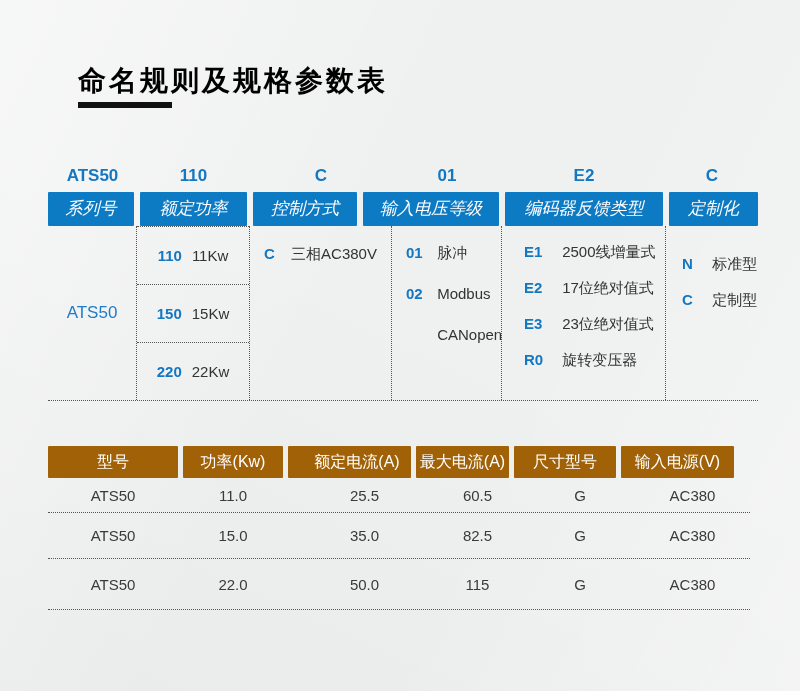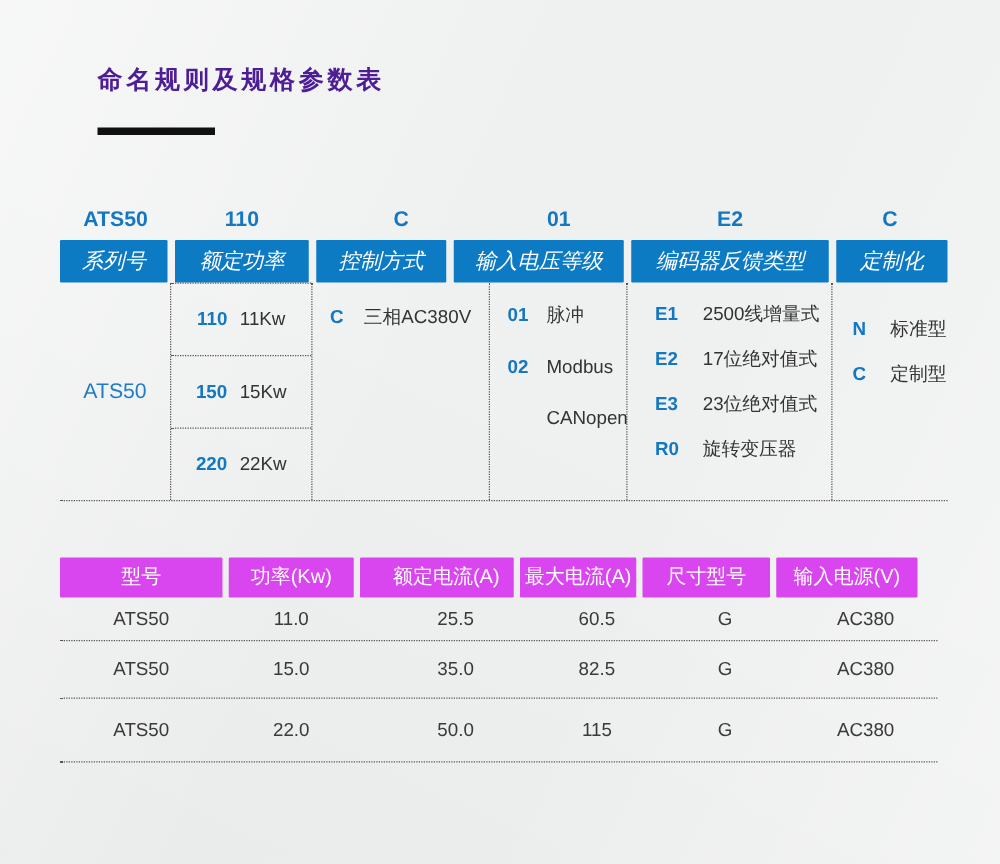--- a/index.html
+++ b/index.html
@@ -9,22 +9,22 @@
     background-color:#eff0f0;
     background-image:
       linear-gradient(115deg, rgba(255,255,255,.50) 0%, rgba(255,255,255,0) 42%),
       linear-gradient(295deg, rgba(255,255,255,.35) 0%, rgba(255,255,255,0) 38%),
       linear-gradient(25deg, rgba(0,0,0,.025) 0%, rgba(0,0,0,0) 55%);
   }
   .canvas{position:relative;width:800px;height:691px;}
 
   
   .page-title{
-    position:absolute;left:78px;top:50px;
-    font-size:20px;font-weight:600;color:#4c1d95;letter-spacing:3px;
+    position:absolute;left:78px;top:62px;
+    font-size:28px;font-weight:600;color:#000000;letter-spacing:3px;
   }
   .title-bar{
     position:absolute;left:78px;top:102px;width:94px;height:6px;background:#111;
   }
 
   
   .naming{position:absolute;left:48px;top:164px;width:710px;}
   .row{display:flex;}
   .col-w0{width:89px;}  .col-w1{width:113px;} .col-w2{width:142px;}
   .col-w3{width:110px;} .col-w4{width:164px;} .col-w5{width:92px;}
@@ -78,21 +78,21 @@
   .custom-col .opt-code{min-width:15px;margin-right:11px;}
 
   .opt-line{line-height:22px;white-space:nowrap;}
 
   
   .spec{position:absolute;left:48px;top:446px;width:702px;}
   .spec-hdr{display:flex;}
   .scol-0{width:130px;} .scol-1{width:100px;} .scol-2{width:123px;padding-left:15px;}
   .scol-3{width:93px;} .scol-4{width:102px;} .scol-5{width:113px;}
   .shdr-cell{
-    background:#d946ef;color:#fff;height:32px;line-height:32px;
+    background:#a16207;color:#fff;height:32px;line-height:32px;
     text-align:center;font-size:16px;font-weight:500;margin-right:5px;
     box-sizing:border-box;border-radius:1px;
   }
   .shdr-cell:last-child{margin-right:0;}
   .spec-row{
     display:flex;align-items:center;border-bottom:1px dotted #555;
   }
   .spec-row.r0{height:34px;} .spec-row.r1{height:45px;} .spec-row.r2{height:50px;}
   .sval{
     text-align:center;font-size:15px;color:#3a3a3a;margin-right:5px;

